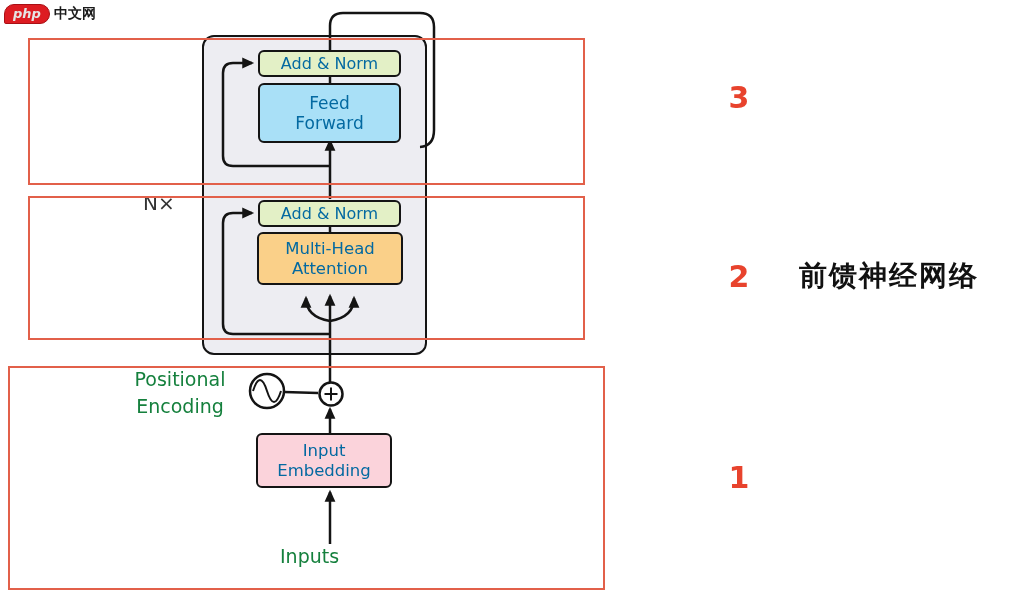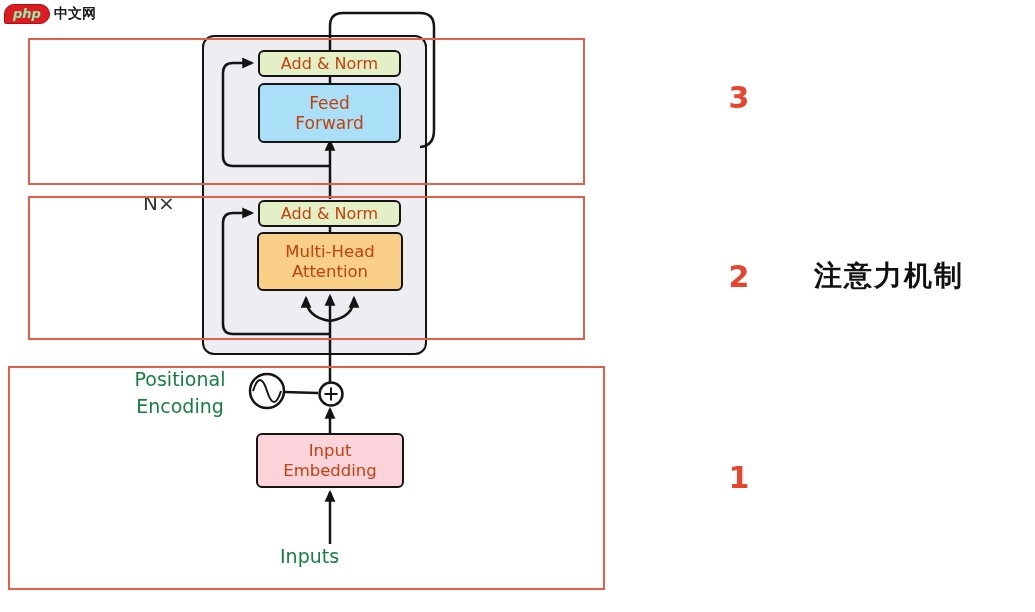--- a/index.html
+++ b/index.html
@@ -8,27 +8,27 @@
     font-family:"DejaVu Sans","Liberation Sans",sans-serif;overflow:hidden;color:#111;
   }
   
   .encoder-block{
     position:absolute;left:202px;top:35px;width:225px;height:320px;
     background:#ededf2;border:2px solid #141414;border-radius:12px;box-sizing:border-box;
   }
   .dbox{
     position:absolute;border:2px solid #141414;border-radius:6px;box-sizing:border-box;
     display:flex;align-items:center;justify-content:center;text-align:center;
-    font-size:16px;line-height:1.2;color:#c2410c;
+    font-size:16px;line-height:1.2;color:#0369a1;
   }
   .add-norm-1{left:258px;top:50px;width:143px;height:27px;background:#e3f0c6;}
   .feed-forward{left:258px;top:83px;width:143px;height:60px;background:#a9e0f7;font-size:17px;}
   .add-norm-2{left:258px;top:200px;width:143px;height:27px;background:#e3f0c6;}
-  .mha{left:257px;top:232px;width:146px;height:59px;background:#fad089;font-size:16.5px;}
-  .input-emb{left:256px;top:433px;width:148px;height:55px;background:#fbd3db;font-size:16.5px;}
+  .mha{left:257px;top:232px;width:146px;height:53px;background:#fad089;font-size:16.5px;}
+  .input-emb{left:256px;top:433px;width:136px;height:55px;background:#fbd3db;font-size:16.5px;}
   .wrap80{display:inline-block;max-width:80px;}
   .wrap100{display:inline-block;max-width:100px;}
   .diagram-svg{position:absolute;left:0;top:0;pointer-events:none;}
   .lbl{position:absolute;color:#15803d;}
   .nx-label{left:143px;top:191px;font-size:20px;color:#333;}
   .pos-enc-label{left:120px;top:366px;width:120px;text-align:center;font-size:19px;line-height:27px;}
   .inputs-label{left:280px;top:545px;width:100px;text-align:left;font-size:19px;}
   
   .hl{position:absolute;border:2px solid #e2604a;box-sizing:border-box;background:transparent;}
   .hl-3{left:28px;top:38px;width:557px;height:147px;}
@@ -37,21 +37,21 @@
   
   .ann{position:absolute;left:716px;width:300px;display:flex;align-items:center;}
   .ann-3{top:80px;}
   .ann-2{top:257px;}
   .ann-1{top:460px;}
   .ann-num{width:46px;text-align:center;font-size:30px;font-weight:bold;color:#e8432d;}
   .ann-label{flex:1;text-align:center;font-size:28px;font-weight:bold;color:#111;letter-spacing:2px;}
   
   .logo{position:absolute;left:4px;top:4px;display:flex;align-items:center;gap:4px;}
   .logo-badge{
-    background:#dd1c22;color:#86efac;font-style:italic;font-weight:bold;font-size:13px;
+    background:#dd1c22;color:#e5e5e5;font-style:italic;font-weight:bold;font-size:13px;
     padding:1px 8px 2px 8px;border-radius:11px 11px 11px 2px;border:1px solid #a90f14;
   }
   .logo-text{font-weight:bold;font-size:14px;color:#1a1a1a;}
 </style>
 </head>
 <body>
 
 <div class="stage">
 
   <div class="encoder-block"></div>
@@ -119,21 +119,21 @@
 
   <div class="hl hl-3"></div>
   <div class="hl hl-2"></div>
   <div class="hl hl-1"></div>
 
   <div class="ann ann-3">
     <span class="ann-num">3</span>
   </div>
   <div class="ann ann-2">
     <span class="ann-num">2</span>
-    <span class="ann-label">注意力机制</span>
+    <span class="ann-label">前馈神经网络</span>
   </div>
   <div class="ann ann-1">
     <span class="ann-num">1</span>
   </div>
 
   <div class="logo">
     <span class="logo-badge">php</span>
     <span class="logo-text">中文网</span>
   </div>
 

